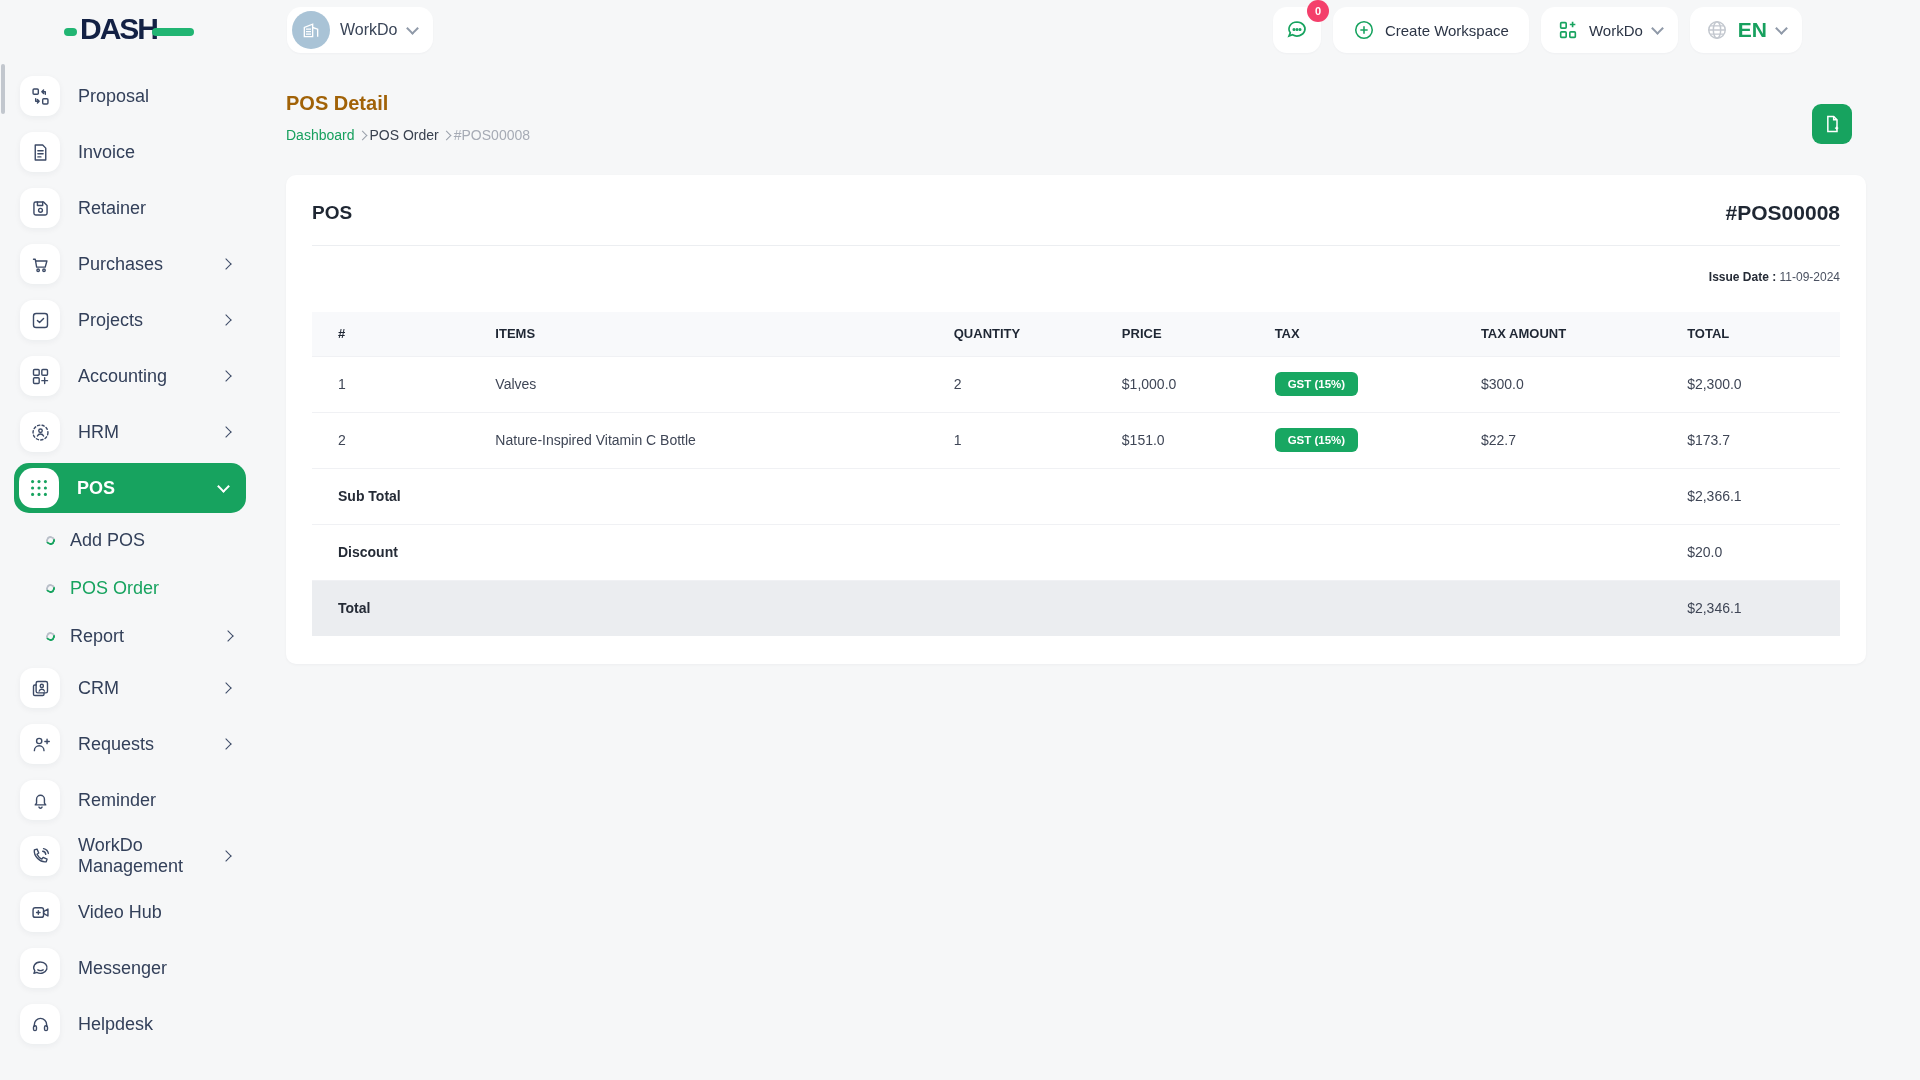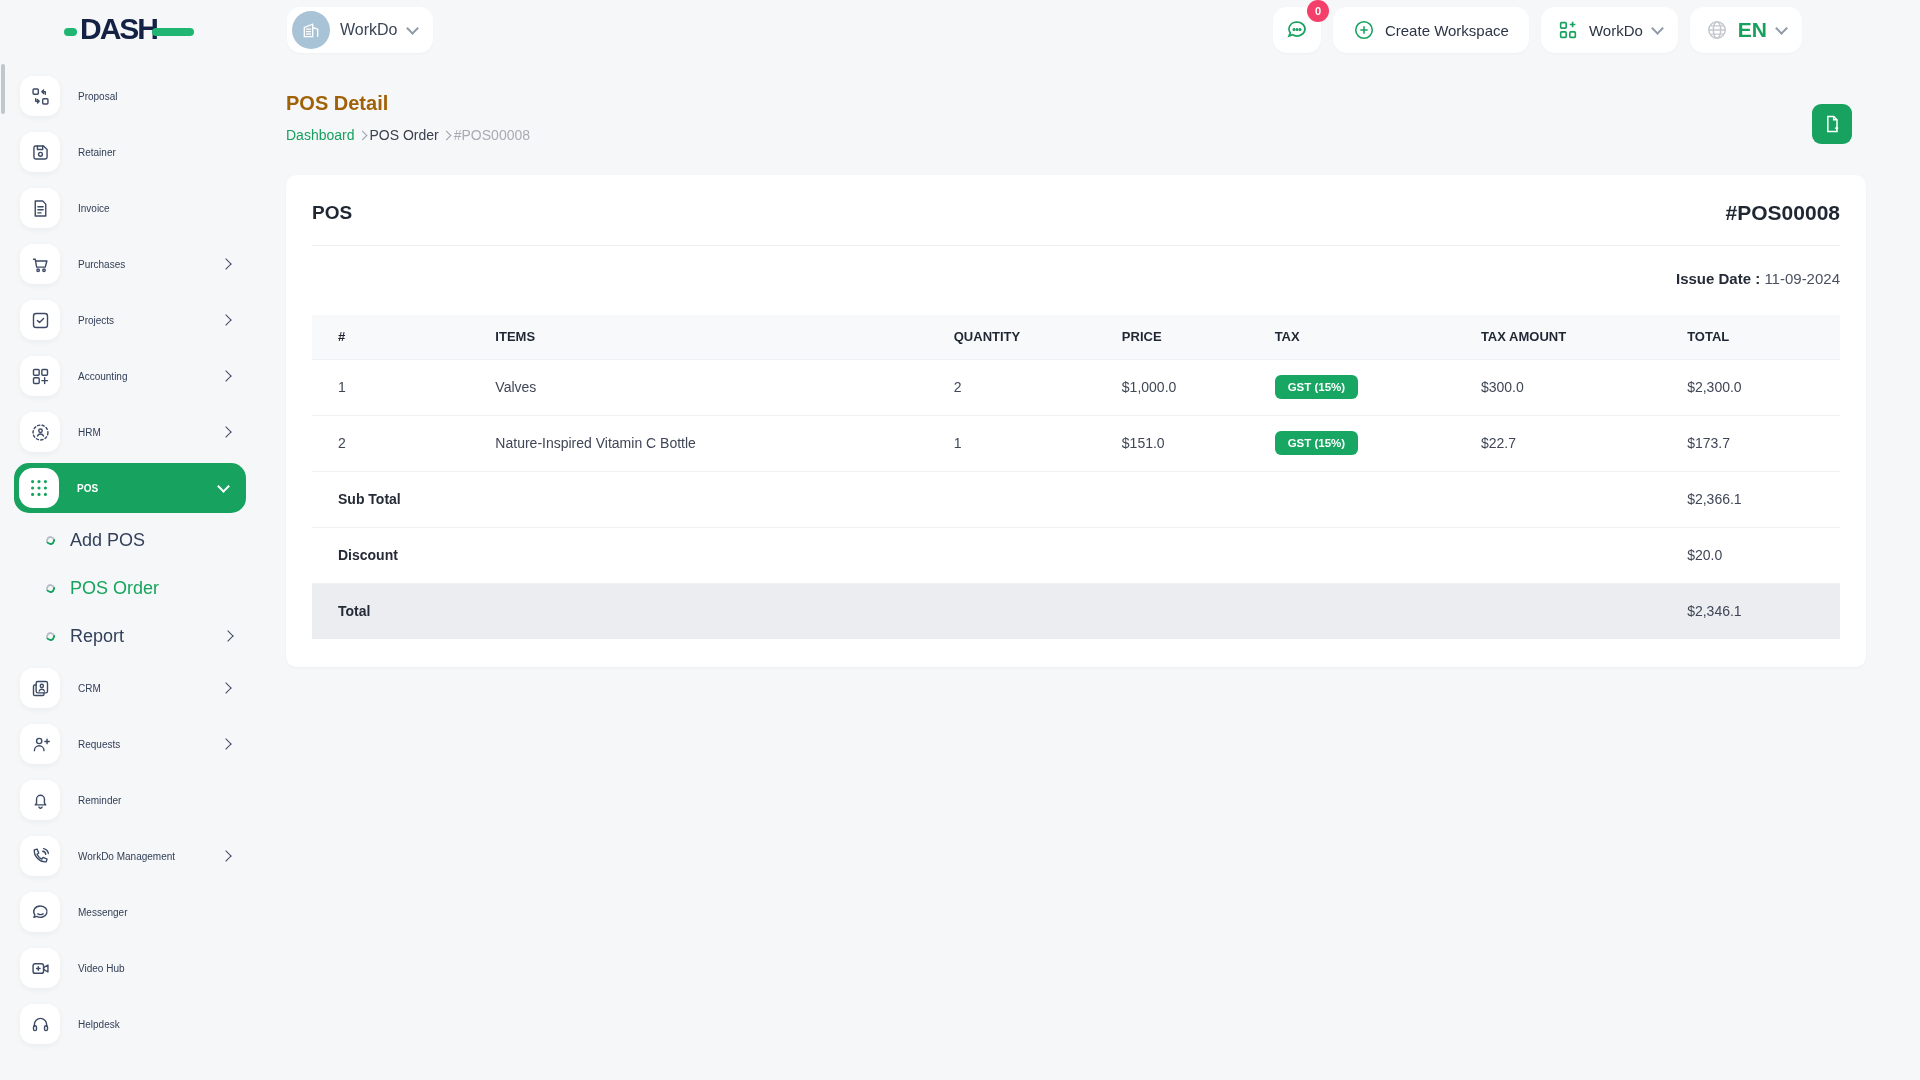--- a/index.html
+++ b/index.html
@@ -25,21 +25,21 @@
   .btn-create { height:46px; padding:0 20px; gap:10px; font-size:15px; color:#2c3546; cursor:pointer; }
   .btn-workdo { height:46px; padding:0 16px; gap:10px; font-size:15px; color:#2c3546; cursor:pointer; }
   .btn-lang { height:46px; padding:0 16px; gap:10px; font-size:21px; cursor:pointer; }
   .lang-label { color:#17a05e; font-weight:bold; }
 
   
   .sidebar { position:absolute; left:0; top:60px; width:260px; height:1020px; padding:8px 14px 0 14px; overflow:hidden; }
   .sb-scrollthumb { position:absolute; left:1px; top:64px; width:4px; height:50px; background:#c2c7ce; border-radius:2px; }
   .sb-item { display:flex; align-items:center; height:56px; gap:18px; cursor:pointer; padding:0 8px 0 6px; }
   .sb-tile { width:40px; height:40px; min-width:40px; background:#ffffff; border-radius:13px; display:flex; align-items:center; justify-content:center; box-shadow:0 2px 6px rgba(25,39,64,0.05); color:#3c4a66; }
-  .sb-label { font-size:10px; color:#33405a; flex:1; }
+  .sb-label { font-size:18px; color:#33405a; flex:1; }
   .sb-arrow { width:8px; height:8px; border-right:1.8px solid #3c4a66; border-top:1.8px solid #3c4a66; transform:rotate(45deg); margin-right:8px; }
   .sb-active { background:#17a35f; border-radius:15px; height:50px; margin:3px 0; display:flex; align-items:center; gap:18px; padding:0 14px 0 5px; cursor:pointer; }
   .sb-active .sb-tile { border-radius:14px; color:#17a35f; box-shadow:none; }
   .sb-active .sb-label { color:#ffffff; font-weight:bold; }
   .sb-active .sb-chev { width:9px; height:9px; border-right:2px solid #fff; border-bottom:2px solid #fff; transform:rotate(45deg); margin-top:-4px; margin-right:4px; }
   .sb-sub { display:flex; align-items:center; height:48px; gap:15px; padding-left:32px; cursor:pointer; }
   .sb-bullet { width:9px; height:9px; border-radius:50%; border:2px solid #b9bfc9; border-right-color:#17a35f; border-bottom-color:#17a35f; transform:rotate(25deg); }
   .sb-sub-label { font-size:18px; color:#33405a; flex:1; }
   .sb-sub.active .sb-sub-label { color:#17a35f; }
   .sb-sub .sb-arrow { margin-right:14px; }
@@ -53,21 +53,21 @@
   .bc-sep { width:7px; height:7px; border-right:1.6px solid #9aa0ab; border-top:1.6px solid #9aa0ab; transform:rotate(45deg); }
   .bc-current { color:#39414f; }
   .bc-muted { color:#a6abb5; }
   .file-btn { position:absolute; right:14px; top:12px; width:40px; height:40px; border-radius:9px; background:#17a35f; display:flex; align-items:center; justify-content:center; cursor:pointer; color:#fff; }
 
   .card { margin-top:32px; background:#ffffff; border-radius:10px; padding:0 0 28px 0; box-shadow:0 1px 3px rgba(20,30,50,0.04); }
   .card-head { display:flex; justify-content:space-between; align-items:center; padding:26px 26px 20px 26px; }
   .card-title { font-size:19px; font-weight:bold; color:#1f2733; }
   .card-number { font-size:21px; font-weight:bold; color:#1f2733; }
   .card-divider { height:1px; background:#eceef1; margin:0 26px; }
-  .issue-line { text-align:right; padding:24px 26px 28px 26px; font-size:15px; color:#4a5161; }
+  .issue-line { text-align:right; padding:24px 26px 28px 26px; font-size:12px; color:#4a5161; }
   .issue-label { font-weight:bold; color:#252b36; }
 
   table.items { width:1528px; margin:0 26px; border-collapse:collapse; table-layout:fixed; }
   table.items col.c1{width:12%} table.items col.c2{width:30%} table.items col.c3{width:11%}
   table.items col.c4{width:10%} table.items col.c5{width:13.5%} table.items col.c6{width:13.5%}
   table.items col.c7{width:10%}
   table.items thead th { background:#f8f9fb; font-size:13px; font-weight:bold; color:#1f2734; text-align:left; height:44px; padding:0 8px 0 0; }
   table.items th:first-child, table.items td:first-child { padding-left:26px; }
   table.items tbody td { font-size:14px; color:#3f4656; height:56px; border-top:1px solid #f0f1f4; padding:0 8px 0 0; }
   tr.summary td { height:46px; }
@@ -150,35 +150,35 @@
           <rect x="14.5" y="14.5" width="6" height="6" rx="1.2"></rect>
           <path d="M17.5 9.5 V6.5 h-4 M13.5 6.5 l2 -2 M13.5 6.5 l2 2"></path>
           <path d="M6.5 14.5 v3 h4 M10.5 17.5 l-2 -2 M10.5 17.5 l-2 2"></path>
         </svg>
       </span>
       <span class="sb-label">Proposal</span>
     </div>
     <div class="sb-item">
       <span class="sb-tile">
         <svg width="21" height="21" viewBox="0 0 24 24" fill="none" stroke="currentColor" stroke-width="1.6" stroke-linecap="round" stroke-linejoin="round">
+          <path d="M6 3.5 h8.5 l3.5 3.5 v13.5 h-12 Z"></path>
+          <path d="M9 10 h6 M9 13.5 h6 M9 17 h3.5"></path>
+        </svg>
+      </span>
+      <span class="sb-label">Invoice</span>
+    </div>
+    <div class="sb-item">
+      <span class="sb-tile">
+        <svg width="21" height="21" viewBox="0 0 24 24" fill="none" stroke="currentColor" stroke-width="1.6" stroke-linecap="round" stroke-linejoin="round">
           <path d="M4.5 6.5 a2 2 0 0 1 2 -2 h9 l4 4 v9 a2 2 0 0 1 -2 2 h-11 a2 2 0 0 1 -2 -2 Z"></path>
           <path d="M8.5 4.5 v4 h6 v-4"></path>
           <circle cx="12" cy="14" r="2.2"></circle>
         </svg>
       </span>
       <span class="sb-label">Retainer</span>
-    </div>
-    <div class="sb-item">
-      <span class="sb-tile">
-        <svg width="21" height="21" viewBox="0 0 24 24" fill="none" stroke="currentColor" stroke-width="1.6" stroke-linecap="round" stroke-linejoin="round">
-          <path d="M6 3.5 h8.5 l3.5 3.5 v13.5 h-12 Z"></path>
-          <path d="M9 10 h6 M9 13.5 h6 M9 17 h3.5"></path>
-        </svg>
-      </span>
-      <span class="sb-label">Invoice</span>
     </div>
     <div class="sb-item">
       <span class="sb-tile">
         <svg width="21" height="21" viewBox="0 0 24 24" fill="none" stroke="currentColor" stroke-width="1.6" stroke-linecap="round" stroke-linejoin="round">
           <path d="M4 6 h2 l1.6 9 h9.8 l1.9 -7 H7"></path>
           <circle cx="9.3" cy="18.6" r="1.4"></circle>
           <circle cx="16" cy="18.6" r="1.4"></circle>
         </svg>
       </span>
       <span class="sb-label">Purchases</span>
@@ -287,35 +287,35 @@
           <path d="M5 4.5 l3 -1 2 4.5 -2 1.5 a11 11 0 0 0 5.5 5.5 l1.5 -2 4.5 2 -1 3 c-7 1 -14.5 -6.5 -13.5 -13.5 Z"></path>
           <path d="M14.5 6 a4 4 0 0 1 3.5 3.5 M15.5 3 a7 7 0 0 1 5.5 5.5"></path>
         </svg>
       </span>
       <span class="sb-label">WorkDo Management</span>
       <span class="sb-arrow"></span>
     </div>
     <div class="sb-item">
       <span class="sb-tile">
         <svg width="21" height="21" viewBox="0 0 24 24" fill="none" stroke="currentColor" stroke-width="1.6" stroke-linecap="round" stroke-linejoin="round">
-          <path d="M12 4.5 a7.5 6.5 0 1 1 -4.2 11.9 L4.5 17.5 l1.1 -2.8 A7.5 6.5 0 0 1 12 4.5 Z"></path>
-          <path d="M9 13.5 a4.5 3 0 0 0 6 0"></path>
-        </svg>
-      </span>
-      <span class="sb-label">Messenger</span>
-    </div>
-    <div class="sb-item">
-      <span class="sb-tile">
-        <svg width="21" height="21" viewBox="0 0 24 24" fill="none" stroke="currentColor" stroke-width="1.6" stroke-linecap="round" stroke-linejoin="round">
           <rect x="3.5" y="6.5" width="12" height="11" rx="2.5"></rect>
           <path d="M15.5 13 l5 3 v-8 l-5 3 Z"></path>
           <path d="M7.5 12 h4 M9.5 10 v4"></path>
         </svg>
       </span>
       <span class="sb-label">Video Hub</span>
+    </div>
+    <div class="sb-item">
+      <span class="sb-tile">
+        <svg width="21" height="21" viewBox="0 0 24 24" fill="none" stroke="currentColor" stroke-width="1.6" stroke-linecap="round" stroke-linejoin="round">
+          <path d="M12 4.5 a7.5 6.5 0 1 1 -4.2 11.9 L4.5 17.5 l1.1 -2.8 A7.5 6.5 0 0 1 12 4.5 Z"></path>
+          <path d="M9 13.5 a4.5 3 0 0 0 6 0"></path>
+        </svg>
+      </span>
+      <span class="sb-label">Messenger</span>
     </div>
     <div class="sb-item">
       <span class="sb-tile">
         <svg width="21" height="21" viewBox="0 0 24 24" fill="none" stroke="currentColor" stroke-width="1.6" stroke-linecap="round" stroke-linejoin="round">
           <path d="M5 14 v-2 a7 7 0 0 1 14 0 v2"></path>
           <rect x="4" y="13.5" width="3.4" height="5.5" rx="1.6"></rect>
           <rect x="16.6" y="13.5" width="3.4" height="5.5" rx="1.6"></rect>
         </svg>
       </span>
       <span class="sb-label">Helpdesk</span>

